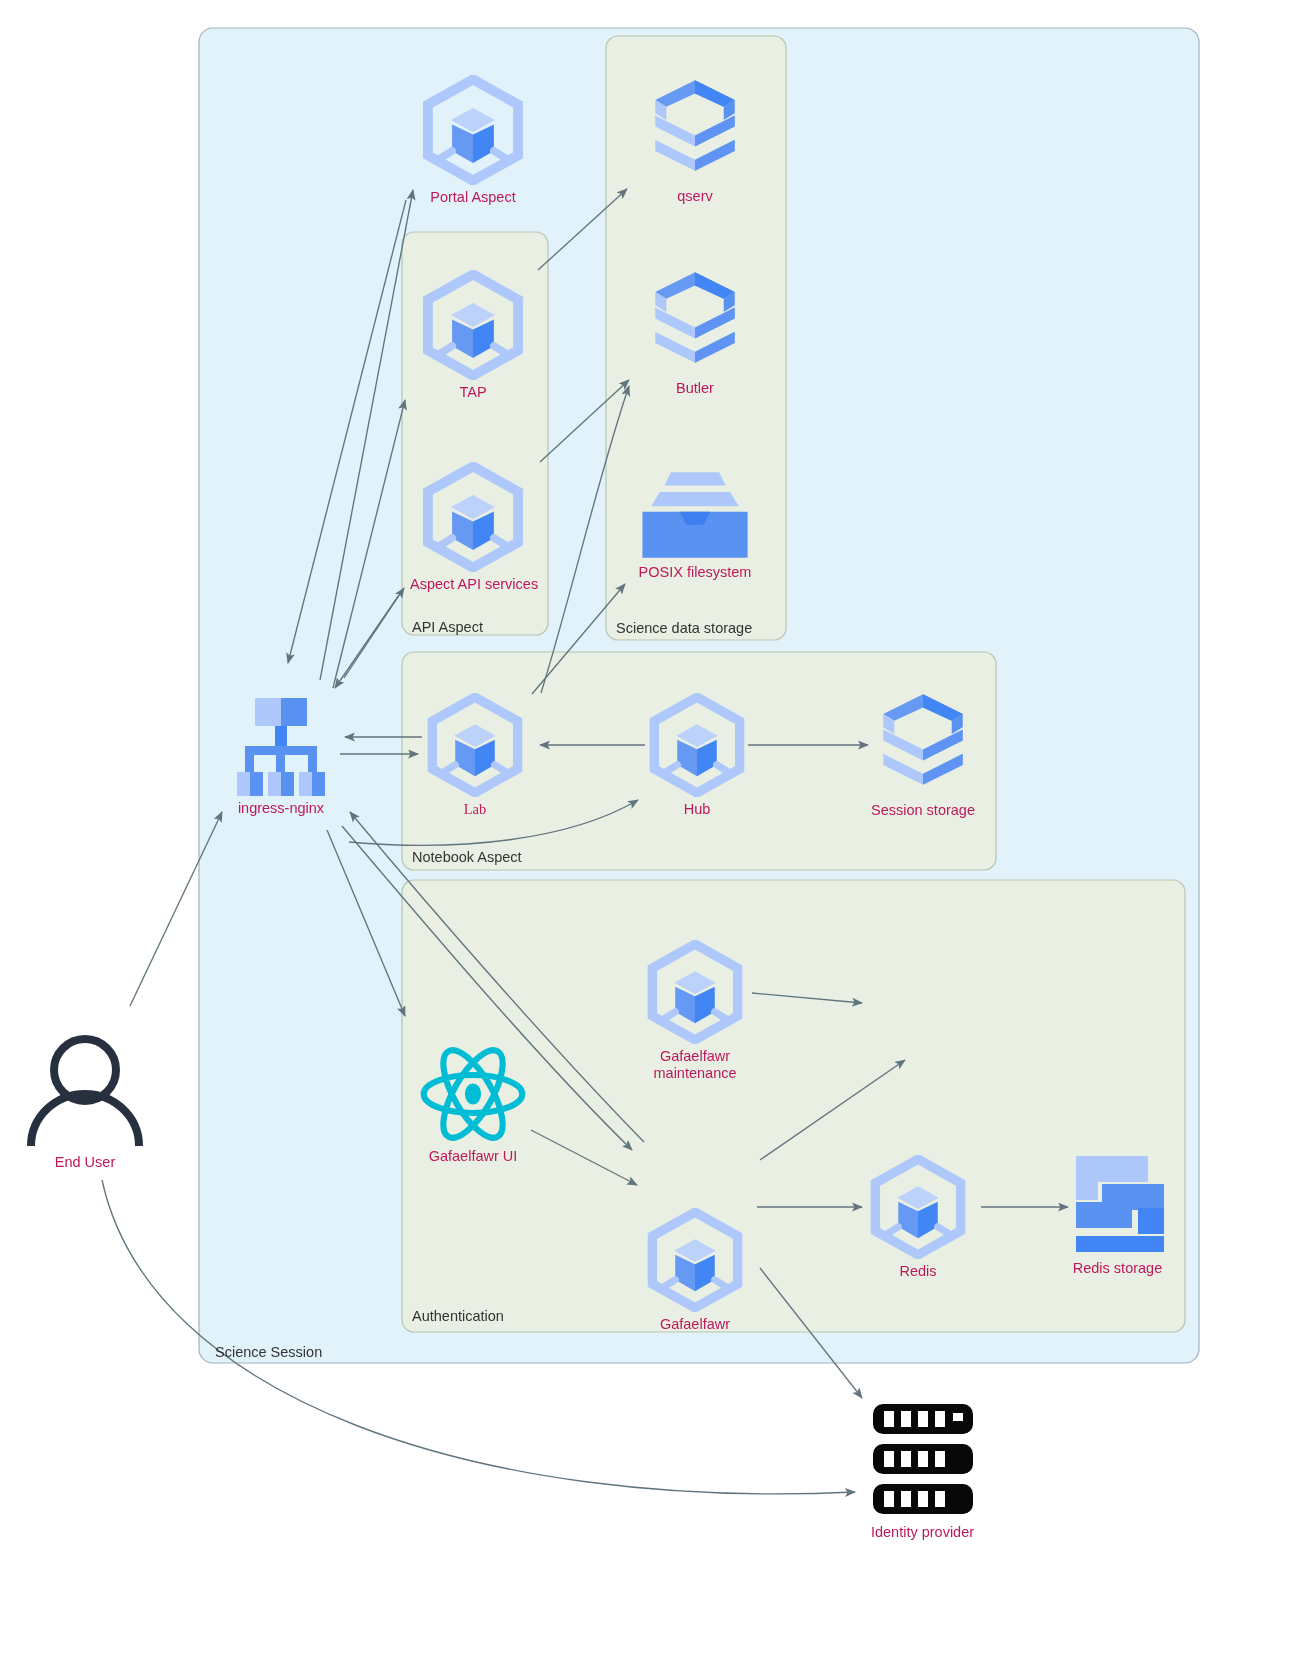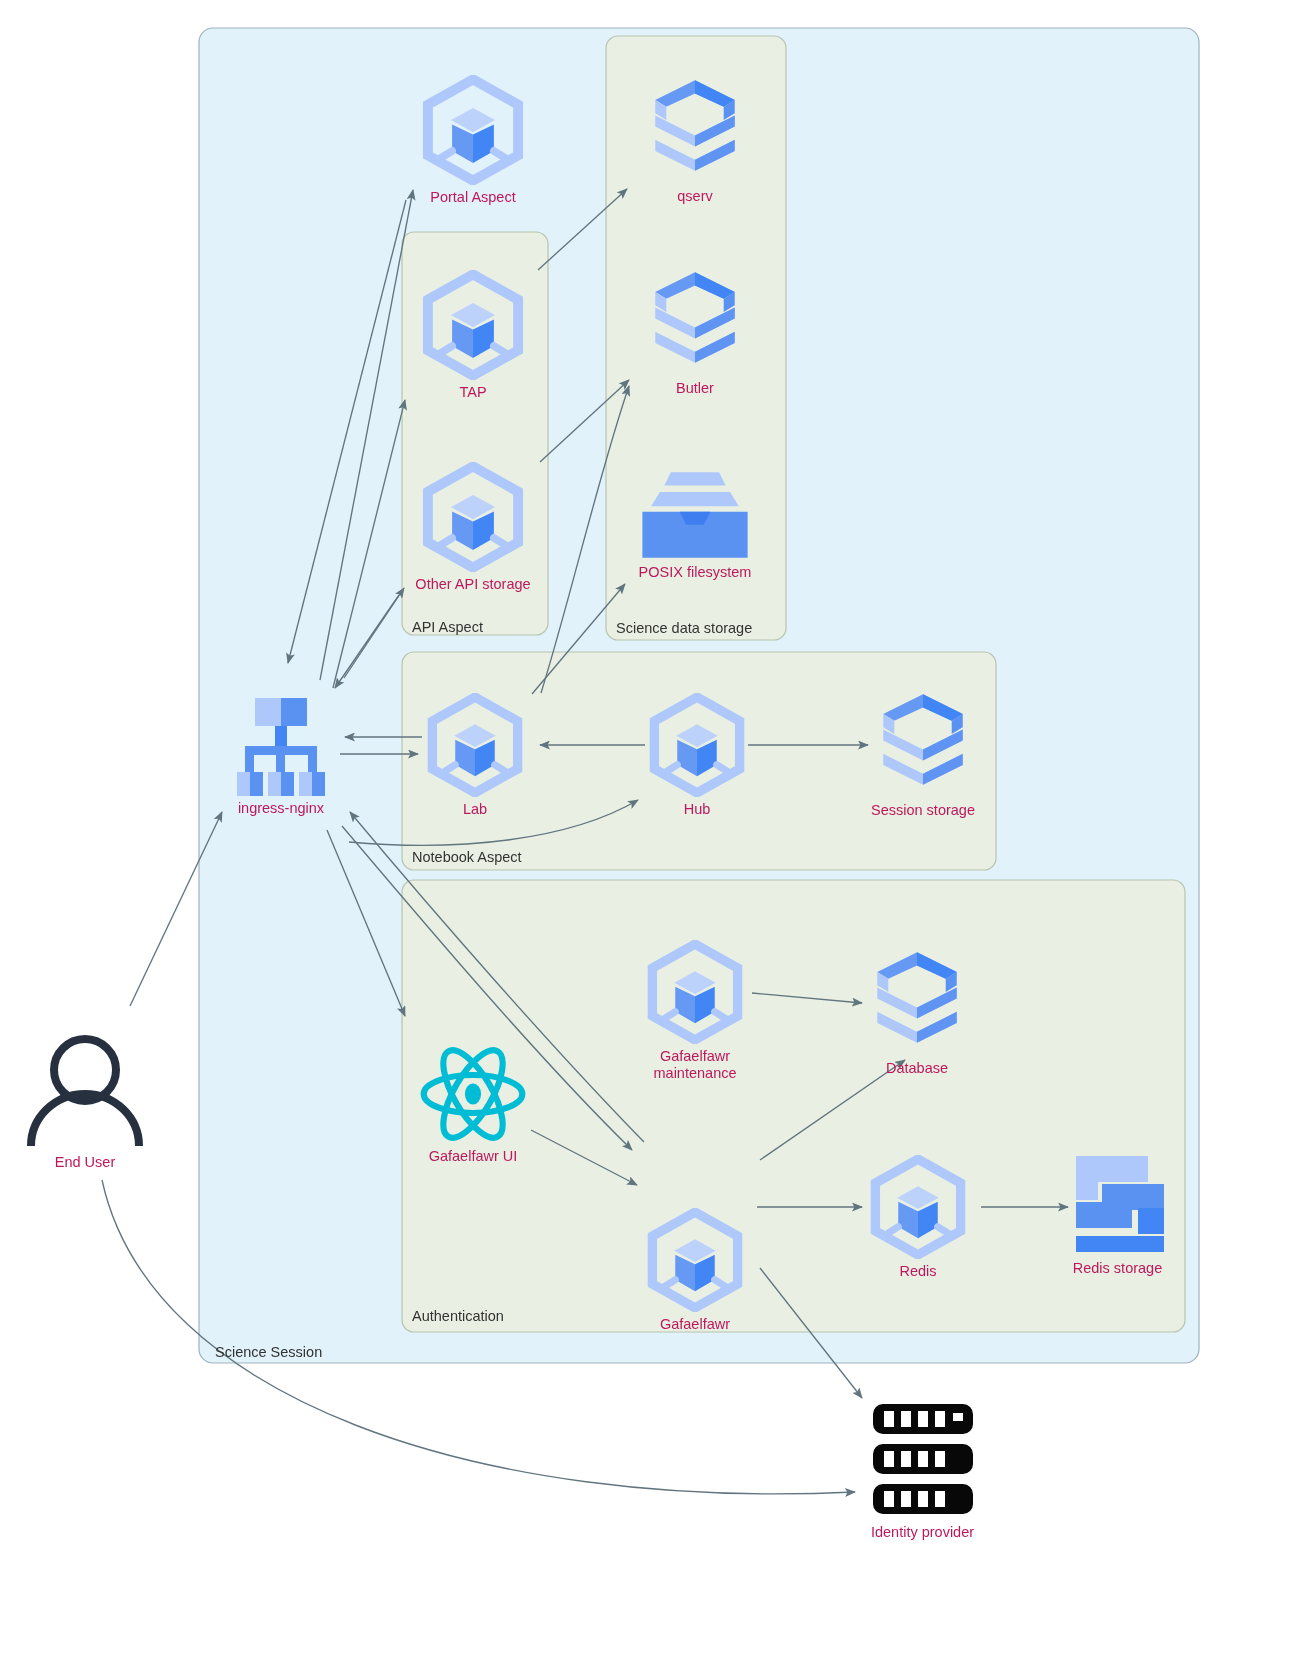--- a/index.html
+++ b/index.html
@@ -120,21 +120,21 @@
   </div>
 
   <div class="node" style="left:410px;top:462px;width:126px;">
     <svg class="ico" width="110" height="110" viewBox="0 0 100 100">
       <path d="M50 4 L91 27 L91 73 L50 96 L9 73 L9 27 Z" fill="none" stroke="#aec8fb" stroke-width="9"></path>
       <path d="M50 30 L70 41 L50 52 L30 41 Z" fill="#bdd2fb"></path>
       <path d="M50 54 L50 80 L31 69 L31 45 Z" fill="#6699f4"></path>
       <path d="M50 54 L50 80 L69 69 L69 45 Z" fill="#4286f5"></path>
       <path d="M31 69 L20 76 M69 69 L80 76" stroke="#aec8fb" stroke-width="7" fill="none" stroke-linecap="round"></path>
     </svg>
-    <div class="lbl">Other API storage</div>
+    <div class="lbl">Aspect API services</div>
   </div>
 
   <div class="node" style="left:630px;top:78px;width:130px;">
     <svg class="ico" width="92" height="106" viewBox="0 0 80 96">
       <path d="M40 2 L76 20 L66 26 L40 14 L14 26 L4 20 Z" fill="#6699f4"></path>
       <path d="M40 2 L76 20 L66 26 L40 14 Z" fill="#4286f5"></path>
       <path d="M4 20 L14 26 L14 38 L4 32 Z" fill="#aec8fb"></path>
       <path d="M76 20 L66 26 L66 38 L76 32 Z" fill="#5a92f2"></path>
       <path d="M4 34 L40 52 L76 34 L76 44 L40 62 L4 44 Z" fill="#aec8fb"></path>
       <path d="M40 52 L76 34 L76 44 L40 62 Z" fill="#5f94f3"></path>
@@ -180,21 +180,21 @@
       <rect x="8" y="80" width="13" height="25" fill="#aec8fb"></rect>
       <rect x="21" y="80" width="13" height="25" fill="#5a92f2"></rect>
       <rect x="39" y="80" width="13" height="25" fill="#aec8fb"></rect>
       <rect x="52" y="80" width="13" height="25" fill="#5a92f2"></rect>
       <rect x="70" y="80" width="13" height="25" fill="#aec8fb"></rect>
       <rect x="83" y="80" width="13" height="25" fill="#5a92f2"></rect>
     </svg>
     <div class="lbl">ingress-nginx</div>
   </div>
 
-  <div class="node" style="left:420px;top:693px;width:110px;">
+  <div class="node" style="left:420px;top:693px;width:110px;font-family:Liberation Serif, serif;">
     <svg class="ico" width="104" height="104" viewBox="0 0 100 100">
       <path d="M50 4 L91 27 L91 73 L50 96 L9 73 L9 27 Z" fill="none" stroke="#aec8fb" stroke-width="9"></path>
       <path d="M50 30 L70 41 L50 52 L30 41 Z" fill="#bdd2fb"></path>
       <path d="M50 54 L50 80 L31 69 L31 45 Z" fill="#6699f4"></path>
       <path d="M50 54 L50 80 L69 69 L69 45 Z" fill="#4286f5"></path>
       <path d="M31 69 L20 76 M69 69 L80 76" stroke="#aec8fb" stroke-width="7" fill="none" stroke-linecap="round"></path>
     </svg>
     <div class="lbl">Lab</div>
   </div>
 
@@ -239,33 +239,20 @@
     <svg class="ico" width="104" height="104" viewBox="0 0 100 100">
       <path d="M50 4 L91 27 L91 73 L50 96 L9 73 L9 27 Z" fill="none" stroke="#aec8fb" stroke-width="9"></path>
       <path d="M50 30 L70 41 L50 52 L30 41 Z" fill="#bdd2fb"></path>
       <path d="M50 54 L50 80 L31 69 L31 45 Z" fill="#6699f4"></path>
       <path d="M50 54 L50 80 L69 69 L69 45 Z" fill="#4286f5"></path>
       <path d="M31 69 L20 76 M69 69 L80 76" stroke="#aec8fb" stroke-width="7" fill="none" stroke-linecap="round"></path>
     </svg>
     <div class="lbl wrap">Gafaelfawr maintenance</div>
   </div>
 
-  <div class="node" style="left:852px;top:950px;width:130px;">
-    <svg class="ico" width="92" height="106" viewBox="0 0 80 96">
-      <path d="M40 2 L76 20 L66 26 L40 14 L14 26 L4 20 Z" fill="#6699f4"></path>
-      <path d="M40 2 L76 20 L66 26 L40 14 Z" fill="#4286f5"></path>
-      <path d="M4 20 L14 26 L14 38 L4 32 Z" fill="#aec8fb"></path>
-      <path d="M76 20 L66 26 L66 38 L76 32 Z" fill="#5a92f2"></path>
-      <path d="M4 34 L40 52 L76 34 L76 44 L40 62 L4 44 Z" fill="#aec8fb"></path>
-      <path d="M40 52 L76 34 L76 44 L40 62 Z" fill="#5f94f3"></path>
-      <path d="M4 56 L40 74 L76 56 L76 66 L40 84 L4 66 Z" fill="#aec8fb"></path>
-      <path d="M40 74 L76 56 L76 66 L40 84 Z" fill="#5f94f3"></path>
-    </svg>
-    <div class="lbl">Database</div>
-  </div>
 
   <div class="node" style="left:630px;top:1208px;width:130px;">
     <svg class="ico" width="104" height="104" viewBox="0 0 100 100">
       <path d="M50 4 L91 27 L91 73 L50 96 L9 73 L9 27 Z" fill="none" stroke="#aec8fb" stroke-width="9"></path>
       <path d="M50 30 L70 41 L50 52 L30 41 Z" fill="#bdd2fb"></path>
       <path d="M50 54 L50 80 L31 69 L31 45 Z" fill="#6699f4"></path>
       <path d="M50 54 L50 80 L69 69 L69 45 Z" fill="#4286f5"></path>
       <path d="M31 69 L20 76 M69 69 L80 76" stroke="#aec8fb" stroke-width="7" fill="none" stroke-linecap="round"></path>
     </svg>
     <div class="lbl">Gafaelfawr</div>

